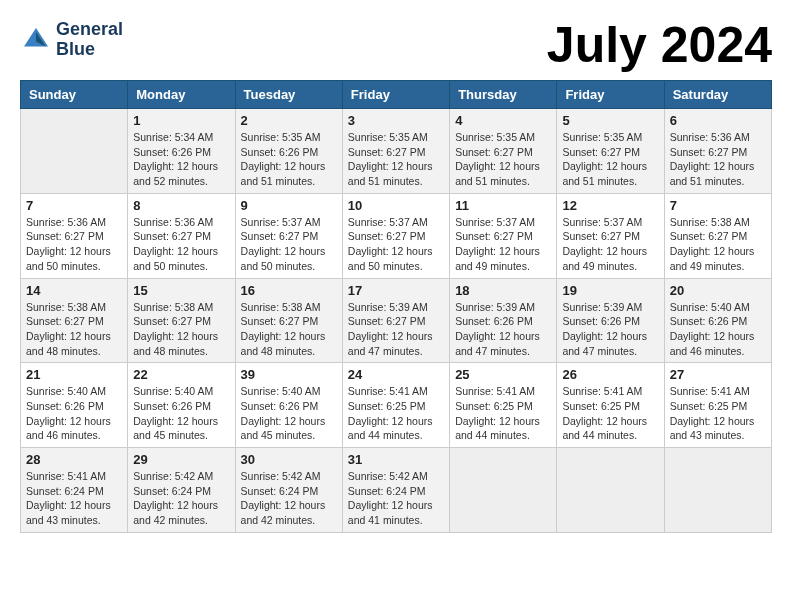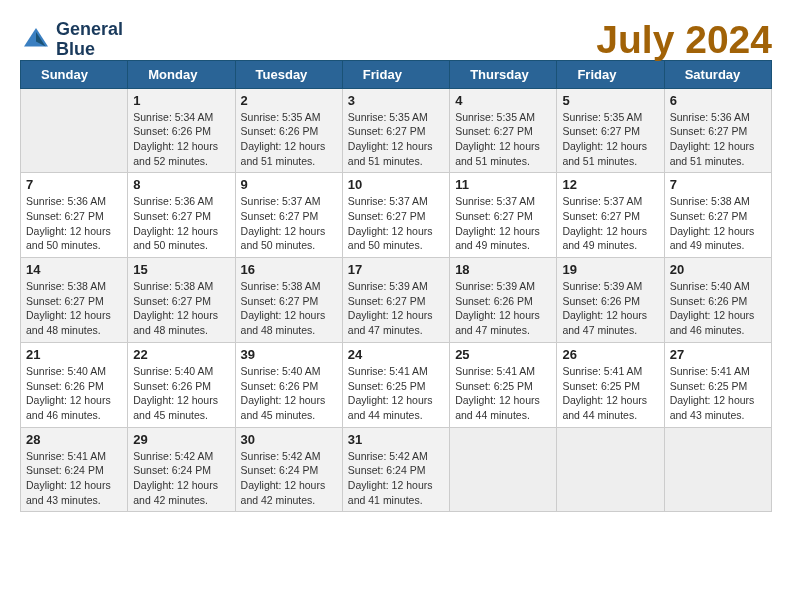--- a/index.html
+++ b/index.html
@@ -7,59 +7,60 @@
       font-family: Arial, sans-serif;
       background: #fff;
       width: 792px;
       min-height: 612px;
       padding: 20px;
     }
     .header-section {
       display: flex;
       justify-content: space-between;
       align-items: flex-start;
+      margin-bottom: 10px;
     }
     .logo {
       display: flex;
       align-items: center;
       gap: 4px;
     }
     .logo-text {
       font-size: 18px;
       font-weight: bold;
       color: #1a3a5c;
       line-height: 1.1;
     }
     .logo-icon {
       width: 32px;
       height: 32px;
     }
     .title-section {
       text-align: right;
     }
     .month-title {
-      font-size: 39px;
-      font-weight: bold;
-      color: #a16207;
+      font-size: 50px;
+      font-weight: bold;
+      color: #000000;
       line-height: 1;
     }
     .subtitle {
       font-size: 16px;
       color: #333;
       margin-top: 2px;
     }
     .calendar-table {
       width: 100%;
       border-collapse: collapse;
       font-size: 11px;
     }
     .calendar-table th {
       background-color: #2a6496;
       color: white;
-      padding: 6px 20px;
+      padding: 6px 8px;
       text-align: left;
       font-size: 13px;
       font-weight: bold;
       border: 1px solid #1a5276;
     }
     .calendar-table td {
       border: 1px solid #ccc;
       vertical-align: top;
       padding: 4px 5px;
       height: 80px;

